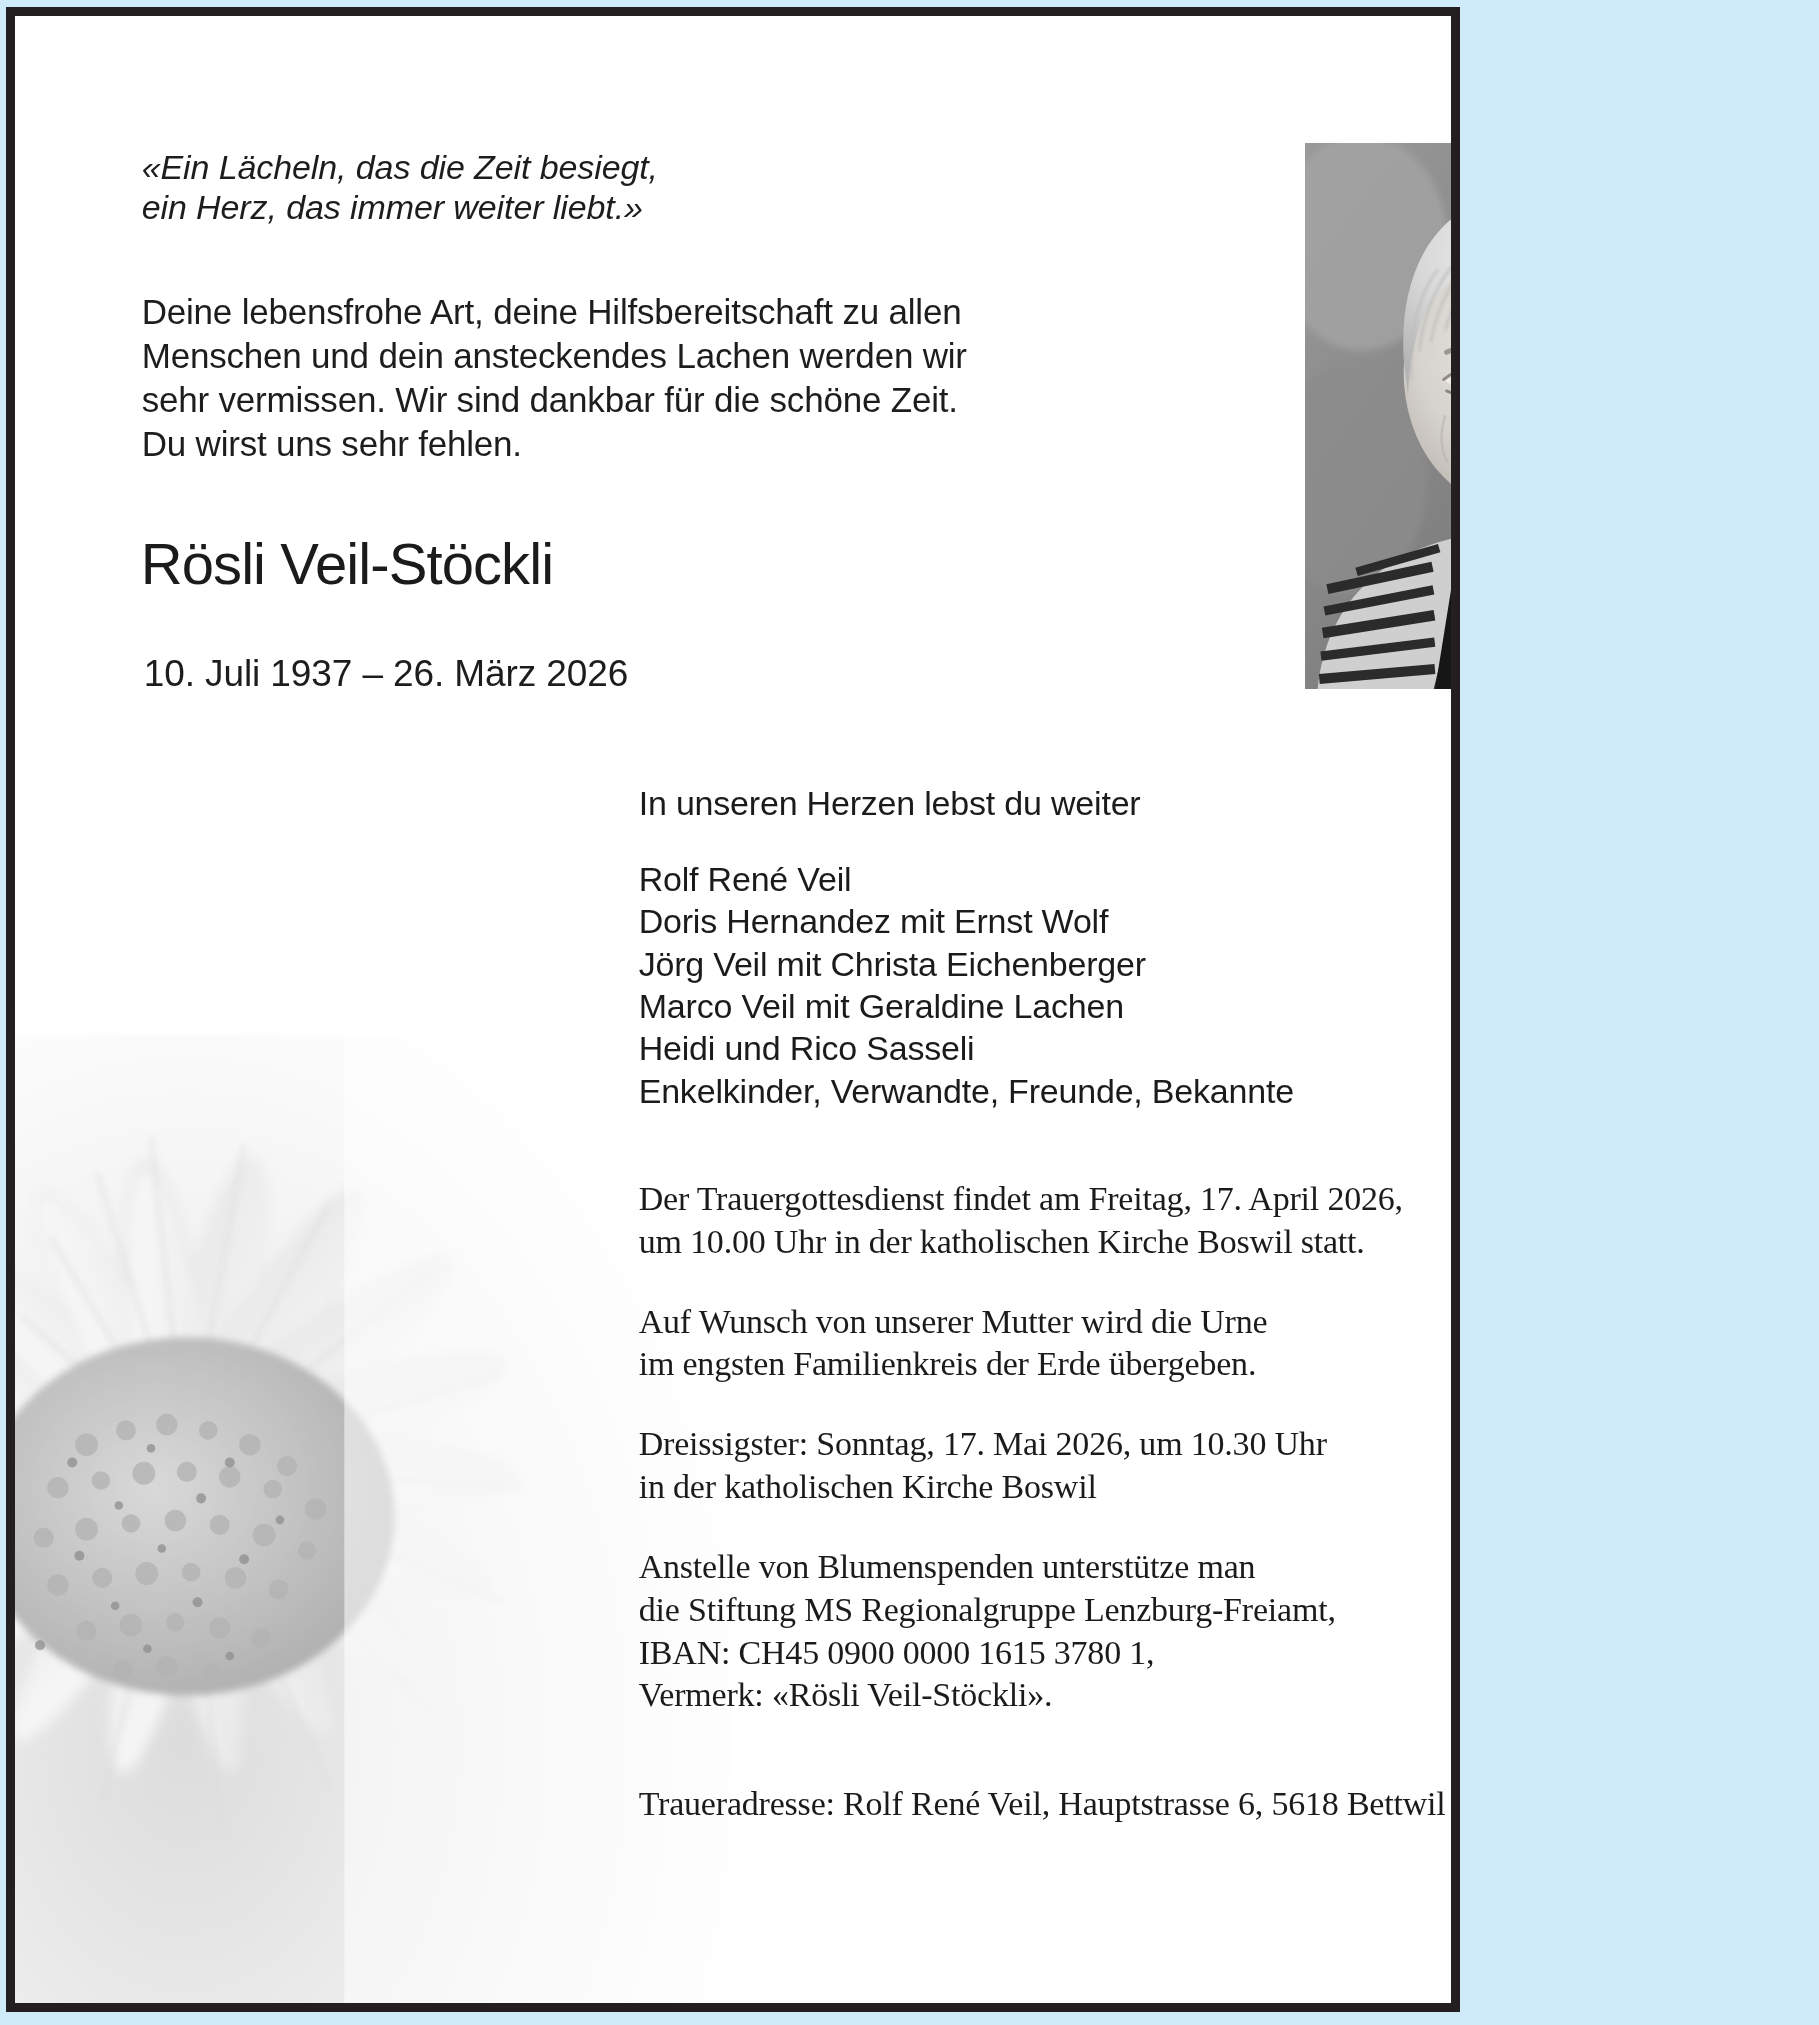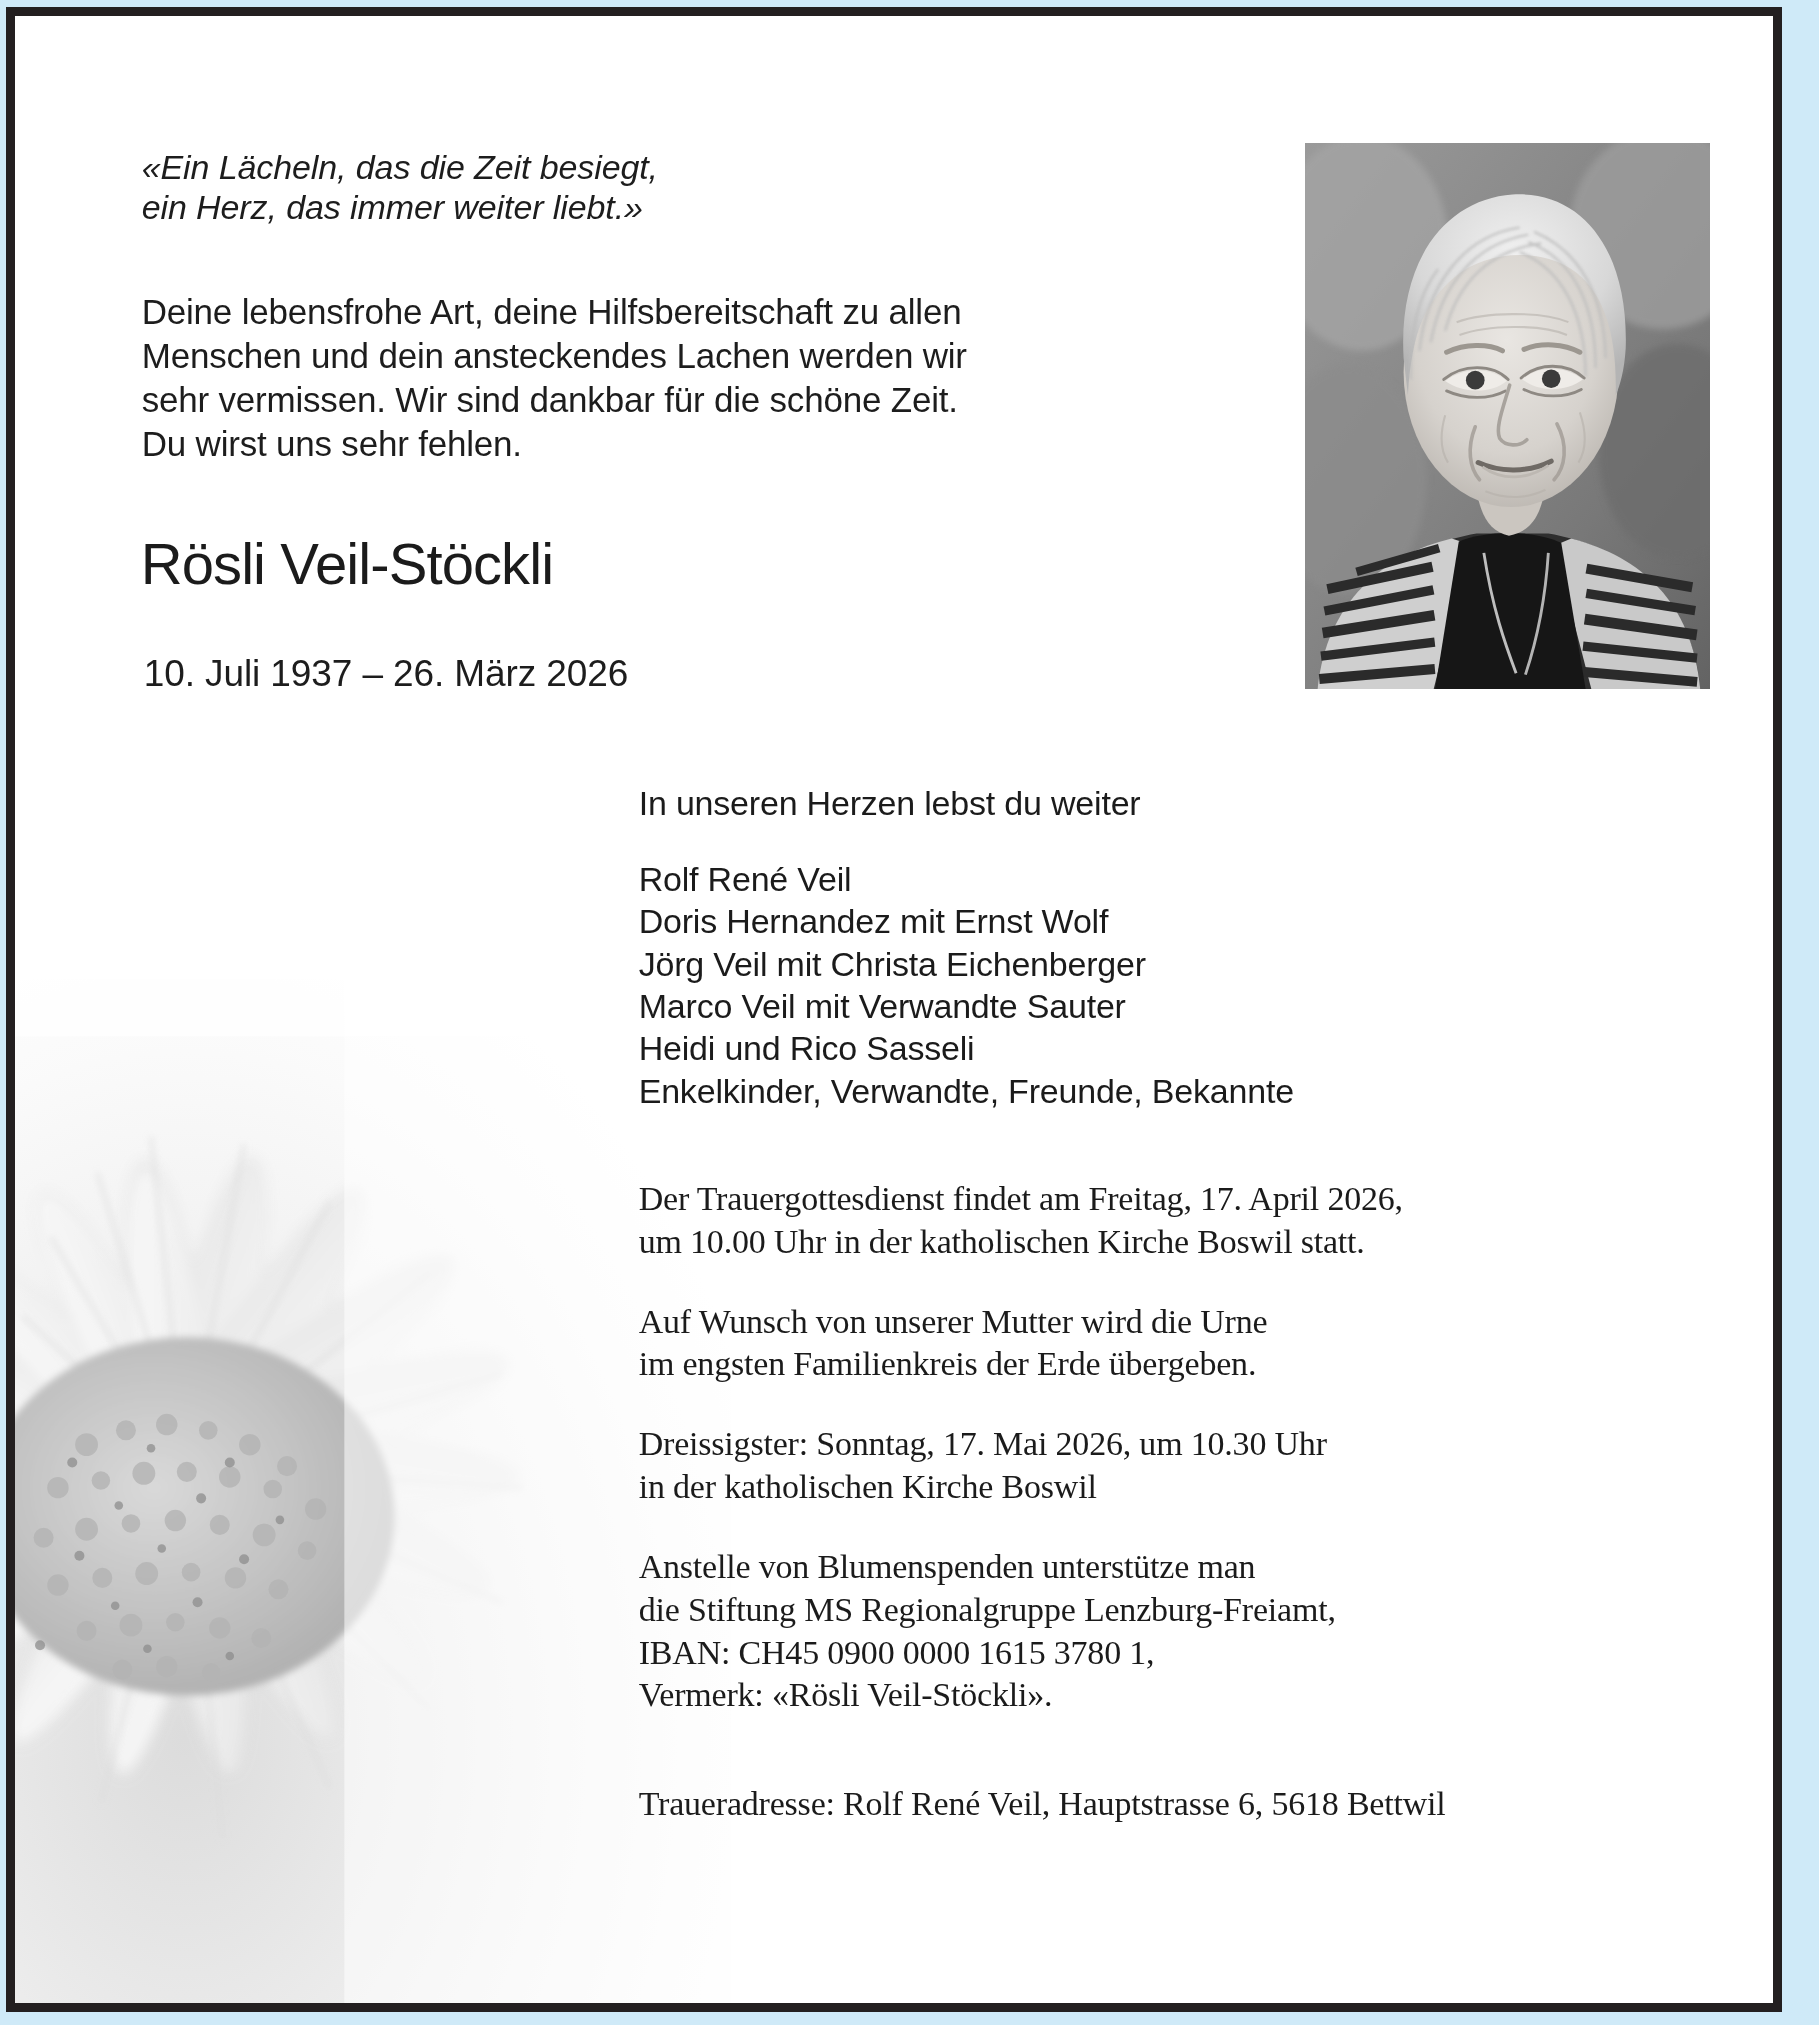--- a/index.html
+++ b/index.html
@@ -7,21 +7,21 @@
   body{
     width:1820px;height:2025px;
     background:#cfeaf8;
     font-family:"Liberation Sans", sans-serif;
     overflow:hidden;
   }
   
   #obituary-card{
     position:absolute;
     left:5.7px; top:7.2px;
-    width:1776px; height:2005px;
+    width:1454px; height:2005px;
     border:9.3px solid #231f20;
     box-sizing:border-box;
     background:#ffffff;
     overflow:hidden;
   }
   #paper{
     position:absolute;
     inset:0;
     background:#ffffff;
     overflow:hidden;
@@ -377,21 +377,21 @@
     <div class="txt" id="life-dates">10. Juli 1937 – 26. März 2026</div>
 
     <div id="lower-column">
 
       <div class="para">In unseren Herzen lebst du weiter</div>
 
       <div class="tight-list">
         <div class="line">Rolf René Veil</div>
         <div class="line">Doris Hernandez mit Ernst Wolf</div>
         <div class="line">Jörg Veil mit Christa Eichenberger</div>
-        <div class="line">Marco Veil mit Verwandte Sauter</div>
+        <div class="line">Marco Veil mit Geraldine Lachen</div>
         <div class="line">Heidi und Rico Sasseli</div>
         <div class="line">Enkelkinder, Verwandte, Freunde, Bekannte</div>
       </div>
 
       <div class="lines block-gap-lg">
         <div class="line nowrapline">Der Trauergottesdienst findet am Freitag, 17. April 2026,</div>
         <div class="line nowrapline">um 10.00 Uhr in der katholischen Kirche Boswil statt.</div>
       </div>
 
       <div class="lines block-gap-md">

